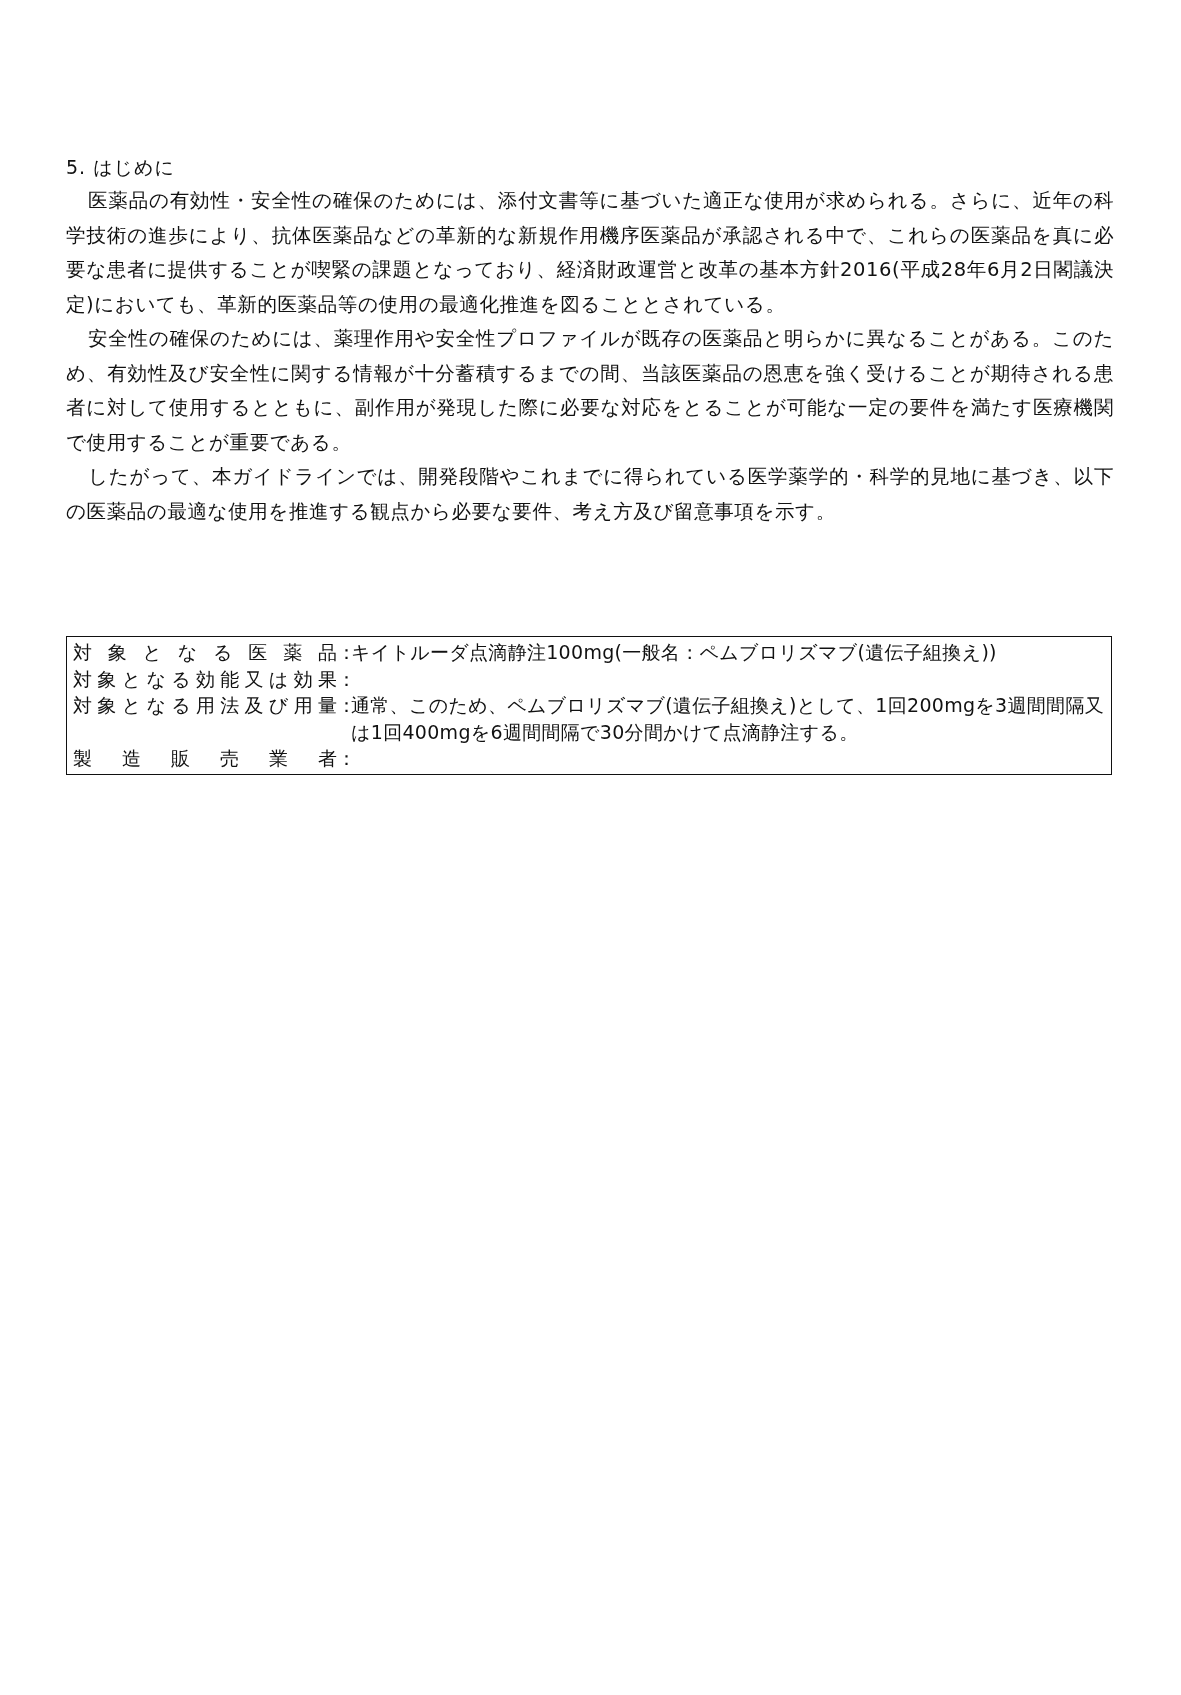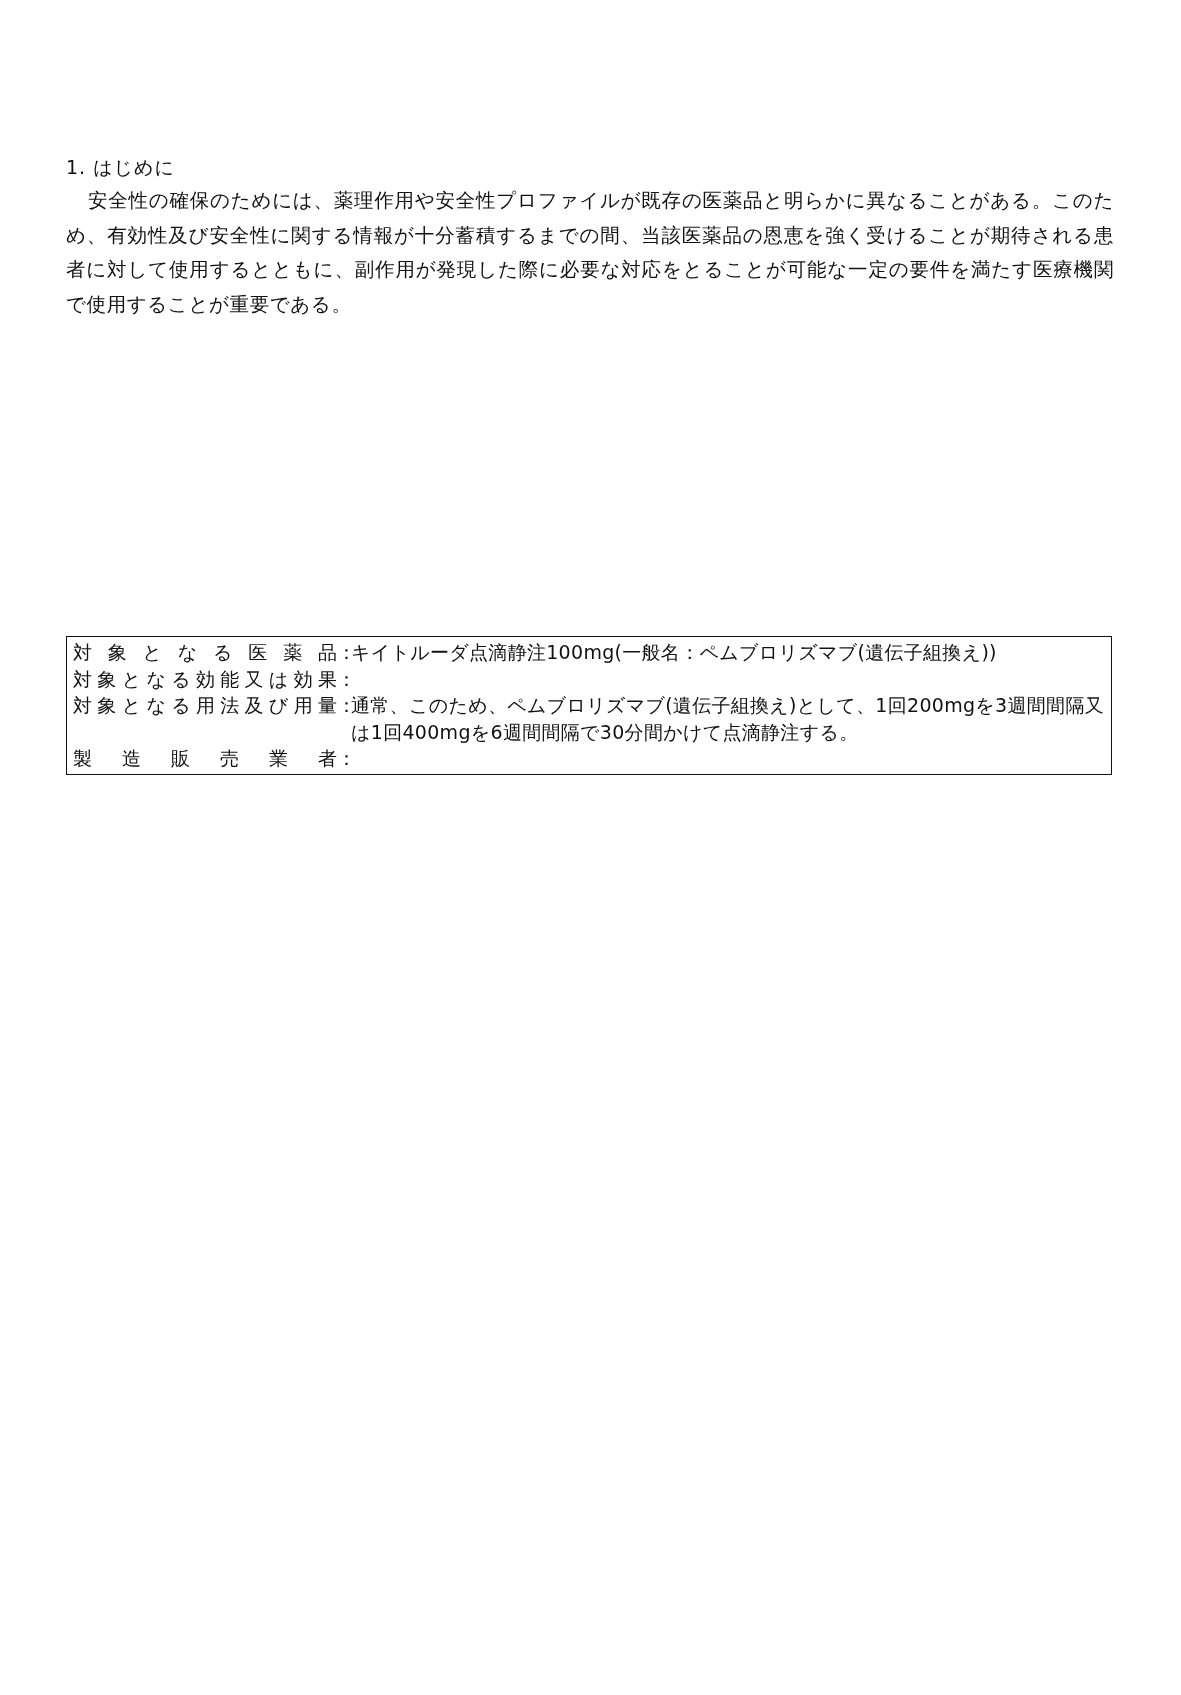--- a/index.html
+++ b/index.html
@@ -16,22 +16,24 @@
   }
   .info-row { display: flex; font-size: 19px; line-height: 26.5px; }
   .info-label { width: 264px; flex: none; display: flex; justify-content: space-between; letter-spacing: 0; }
   .info-sep { width: 14px; flex: none; text-align: center; }
   .info-value { flex: 1; letter-spacing: 0.3px; }
 </style>
 </head>
 <body>
 
 <div class="page">
-  <div class="heading">1. はじめに</div>
+  <div class="heading">5. はじめに</div>
+  <p class="para">医薬品の有効性・安全性の確保のためには、添付文書等に基づいた適正な使用が求められる。さらに、近年の科学技術の進歩により、抗体医薬品などの革新的な新規作用機序医薬品が承認される中で、これらの医薬品を真に必要な患者に提供することが喫緊の課題となっており、経済財政運営と改革の基本方針2016(平成28年6月2日閣議決定)においても、革新的医薬品等の使用の最適化推進を図ることとされている。</p>
   <p class="para">安全性の確保のためには、薬理作用や安全性プロファイルが既存の医薬品と明らかに異なることがある。このため、有効性及び安全性に関する情報が十分蓄積するまでの間、当該医薬品の恩恵を強く受けることが期待される患者に対して使用するとともに、副作用が発現した際に必要な対応をとることが可能な一定の要件を満たす医療機関で使用することが重要である。</p>
+  <p class="para">したがって、本ガイドラインでは、開発段階やこれまでに得られている医学薬学的・科学的見地に基づき、以下の医薬品の最適な使用を推進する観点から必要な要件、考え方及び留意事項を示す。</p>
 </div>
 
 <div class="info-box" id="info-box">
     <div class="info-row">
       <div class="info-label">
         <span>対</span>
         <span>象</span>
         <span>と</span>
         <span>な</span>
         <span>る</span>

